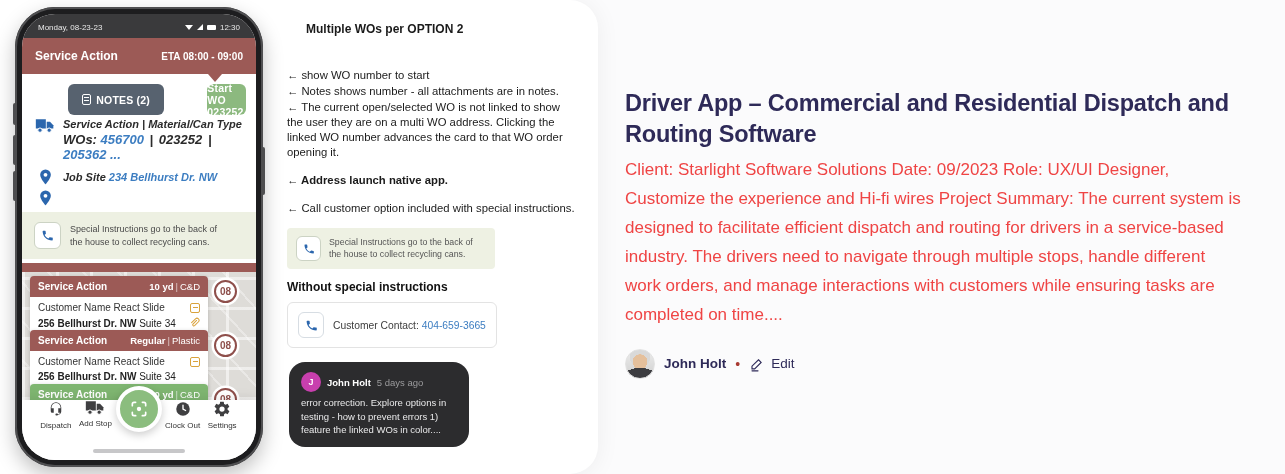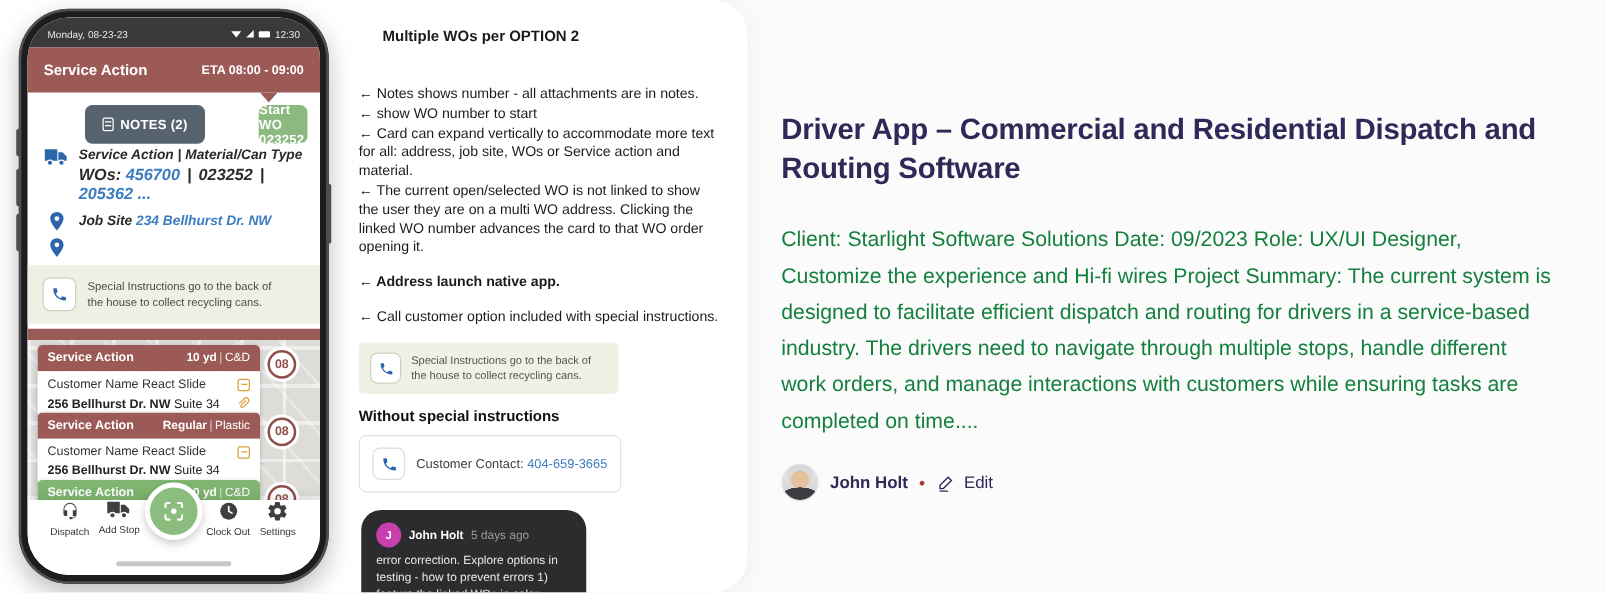--- a/index.html
+++ b/index.html
@@ -127,21 +127,21 @@
   .cm-head { display:flex; align-items:center; gap:6px; }
   .cm-av { width:20px; height:20px; border-radius:50%; background:#c83fae; color:#fff; font-size:9px; font-weight:bold;
            display:flex; align-items:center; justify-content:center; flex:0 0 20px; }
   .cm-name { font-size:9.5px; font-weight:bold; }
   .cm-time { font-size:9.5px; color:#9b9b9d; }
   .cm-text { margin-top:4px; font-size:9.5px; line-height:1.42; color:#e9e9ea; }
 
   
   .article { position:absolute; left:625px; top:88px; width:618px; }
   .a-title { font-size:23.5px; line-height:1.33; font-weight:bold; color:#2e2a58; letter-spacing:-.2px; }
-  .a-body { margin-top:26px; font-size:17px; line-height:1.71; color:#15803d; }
+  .a-body { margin-top:4px; font-size:17px; line-height:1.71; color:#ef4444; }
   .a-author { margin-top:20px; display:flex; align-items:center; gap:9px; }
   .a-av { width:30px; height:30px; border-radius:50%; flex:0 0 30px; border:1px solid #e2e2e2;
           background:
             radial-gradient(ellipse 60% 32% at 50% 96%, #3c3c40 0 99%, transparent 100%),
             radial-gradient(circle at 50% 42%, #e5c09c 0 34%, transparent 35%),
             radial-gradient(circle at 50% 24%, #d9d9d9 0 40%, transparent 41%),
             linear-gradient(#ececec, #cfcfcf); }
   .a-name { font-size:13.5px; font-weight:bold; color:#2e2a58; }
   .a-dot { color:#a93a32; font-size:14px; line-height:1; }
   .a-edit { display:flex; align-items:center; gap:6px; }
@@ -339,23 +339,22 @@
           </div>
         </div>
         <div class="home-bar"></div>
 
       </div>
     </div>
 
     <div class="ann">
       <div class="ann-title">Multiple WOs per OPTION 2</div>
       <div class="bullets">
+        <p class="bl">← show WO number to start</p>
         <p class="bl">← Notes shows number - all attachments are in notes.</p>
-        <p class="bl">← show WO number to start</p>
-        <p class="bl">← Card can expand vertically to accommodate more text for all: address, job site, WOs or Service action and material.</p>
         <p class="bl">← The current open/selected WO is not linked to show the user they are on a multi WO address. Clicking the linked WO number advances the card to that WO order opening it.</p>
         <p class="bl bl-gap bl-bold">← Address launch native app.</p>
         <p class="bl bl-gap">← Call customer option included with special instructions.</p>
       </div>
 
       <div class="ann-callout">
         <span class="ph-box">
           <svg width="12" height="12" viewBox="0 0 24 24">
               <path fill="#2b66ad" d="M6.6 10.8c1.5 3 3.9 5.4 6.9 6.9l2.3-2.3c.3-.3.7-.4 1.1-.2 1.2.4 2.5.6 3.8.6.6 0 1 .4 1 1V20c0 .6-.4 1-1 1C10.6 21 3 13.4 3 4c0-.6.4-1 1-1h3.5c.6 0 1 .4 1 1 0 1.3.2 2.6.6 3.8.1.4 0 .8-.2 1.1l-2.3 2.3z"></path>
             </svg>

